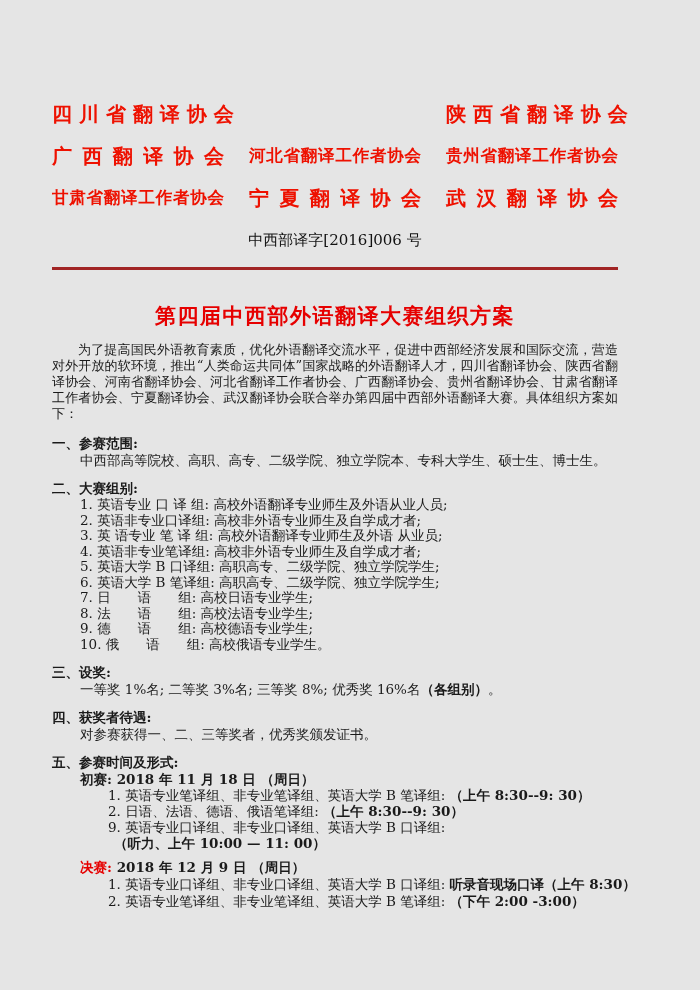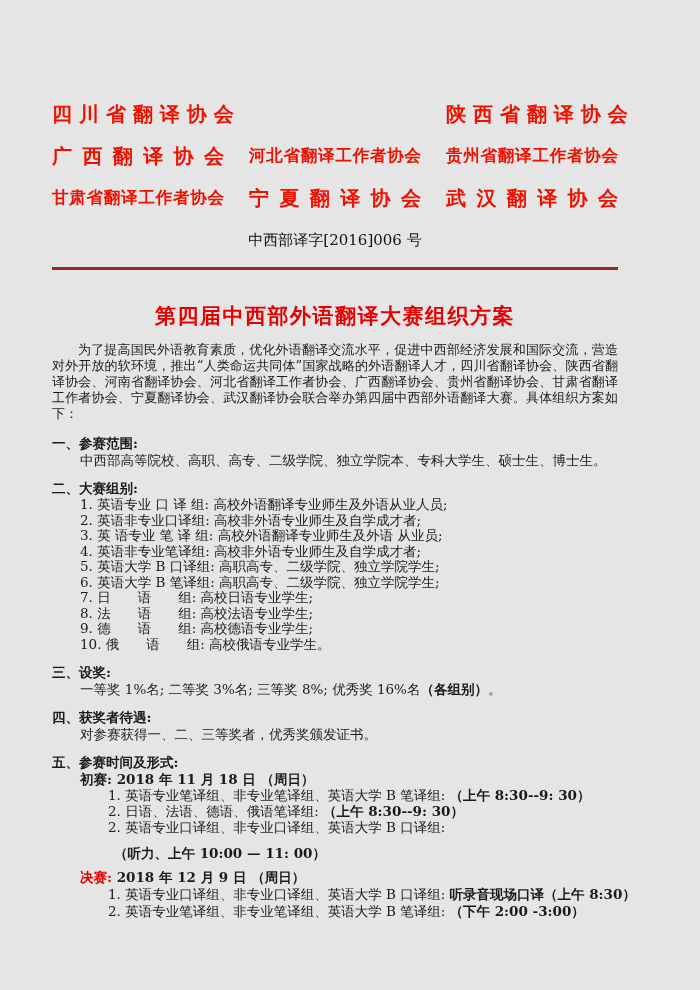--- a/index.html
+++ b/index.html
@@ -31,21 +31,21 @@
   .intro{font-size:13px;line-height:16px;text-align:justify;text-indent:2em;}
   .section{margin-top:12px;}
   .sec-head{font-size:13.5px;font-weight:bold;line-height:17px;}
   .sec-body{padding-left:28px;font-size:13.5px;line-height:16px;}
   .group-item{line-height:15.5px;white-space:nowrap;}
   .group-label{font-weight:normal;}
   .phase{line-height:16px;font-weight:bold;}
   .phase.final{margin-top:8px;line-height:17px;}
   .red-label{color:#e60000;}
   .sched-item{padding-left:28px;line-height:16px;white-space:nowrap;}
-  .sched-item.cont{padding-left:34px;margin-top:10px;}
+  .sched-item.cont{padding-left:34px;}
   .final-item{line-height:17px;}
   .bold{font-weight:bold;}
 </style>
 </head>
 <body>
 
 <div class="page">
   <div class="content">
 
     <div>
@@ -104,21 +104,21 @@
       <div class="sec-body">对参赛获得一、二、三等奖者，优秀奖颁发证书。</div>
     </div>
 
     <div class="section">
       <div class="sec-head"><span>五、</span><span>参赛时间及形式:</span></div>
       <div class="sec-body">
 
         <div class="phase"><span>初赛: </span><span>2018 年 11 月 18 日 （周日）</span></div>
         <div class="sched-item"><span>1. 英语专业笔译组、非专业笔译组、英语大学 B 笔译组: </span><span class="bold">（上午 8:30--9: 30）</span></div>
         <div class="sched-item"><span>2. 日语、法语、德语、俄语笔译组: </span><span class="bold">（上午 8:30--9: 30）</span></div>
-        <div class="sched-item"><span>2. 英语专业口译组、非专业口译组、英语大学 B 口译组: </span><span class="bold"></span></div>
+        <div class="sched-item"><span>9. 英语专业口译组、非专业口译组、英语大学 B 口译组: </span><span class="bold"></span></div>
         <div class="sched-item cont"><span></span><span class="bold">（听力、上午 10:00 — 11: 00）</span></div>
 
         <div class="phase final"><span class="red-label">决赛: </span><span>2018 年 12 月 9 日 （周日）</span></div>
         <div class="sched-item final-item"><span>1. 英语专业口译组、非专业口译组、英语大学 B 口译组: </span><span class="bold">听录音现场口译（上午 8:30）</span></div>
         <div class="sched-item final-item"><span>2. 英语专业笔译组、非专业笔译组、英语大学 B 笔译组: </span><span class="bold">（下午 2:00 -3:00）</span></div>
 
       </div>
     </div>
 
   </div>

